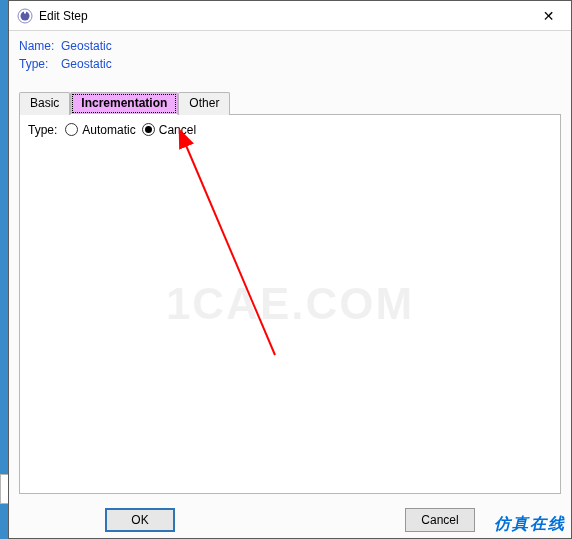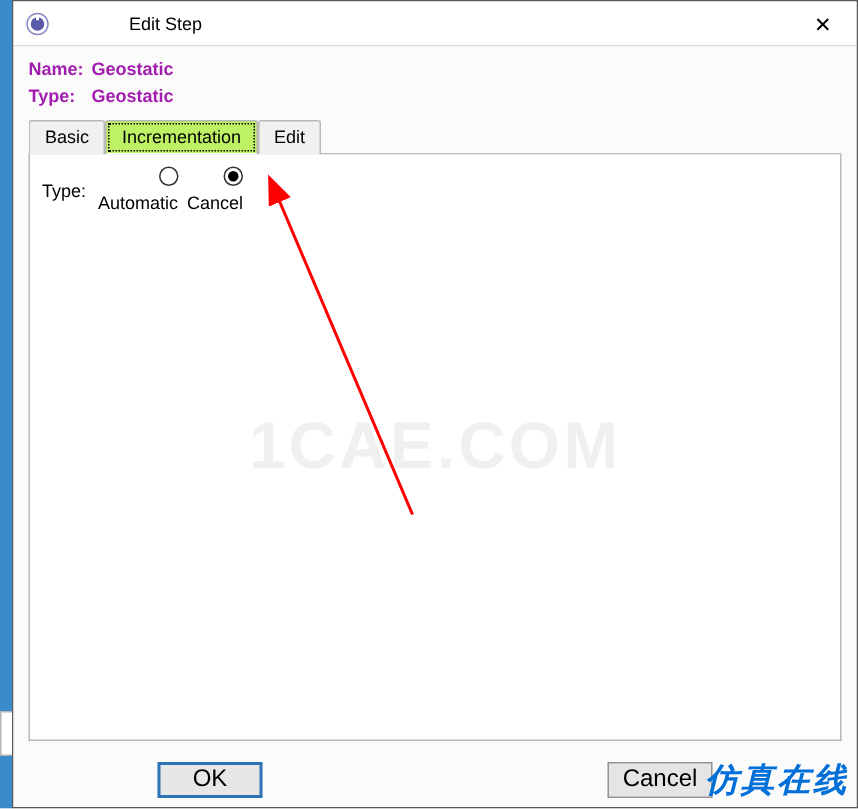--- a/index.html
+++ b/index.html
@@ -38,21 +38,20 @@
     flex-direction: column;
   }
   .titlebar {
     height: 30px;
     background: #fff;
     border-bottom: 1px solid #d8d8d8;
     display: flex;
     align-items: center;
     padding: 0 0 0 8px;
     font-size: 12px;
-    gap: 47px;
   }
   .titlebar .ticon {
     width: 16px; height: 16px;
     margin-right: 6px;
     display: flex; align-items: center; justify-content: center;
   }
   .titlebar .title {
     flex: 1;
     color: #000;
   }
@@ -70,69 +69,68 @@
     padding: 8px 10px;
     position: relative;
     display: flex;
     flex-direction: column;
   }
   .row {
     display: flex;
     align-items: center;
     margin-bottom: 4px;
     font-size: 12px;
-    color: #a21caf;
-    font-weight: bold;
+    color: #1d4ed8;
   }
   .row .lab { min-width: 42px; }
   .tabs {
     display: flex;
-    margin-top: 4px;
+    margin-top: 16px;
     border-bottom: 1px solid #b8b8b8;
     font-size: 12px;
   }
   .tab {
     padding: 3px 10px 4px;
     border: 1px solid #b8b8b8;
     border-bottom: none;
     background: #f0f0f0;
     margin-right: 0;
     position: relative;
     top: 1px;
     cursor: pointer;
     border-radius: 2px 2px 0 0;
   }
   .tab.active {
-    background: #bef264;
+    background: #f0abfc;
     border-bottom: 1px solid #fff;
     outline: 1px dotted #000;
     outline-offset: -3px;
+    font-weight: bold;
   }
   .tabpanel {
     flex: 1;
     background: #fff;
     border: 1px solid #b8b8b8;
     border-top: none;
     padding: 8px 8px;
     position: relative;
     overflow: hidden;
   }
   .radiorow {
     display: flex;
     align-items: center;
     gap: 6px;
     font-size: 12px;
   }
   .radiorow .lab { margin-right: 2px; }
   .radio {
     display: inline-flex;
-    align-items: flex-end;
+    align-items: flex-start;
     gap: 4px;
     cursor: pointer;
-    flex-direction: column;
   }
   .radio .dot {
     width: 13px; height: 13px;
     border-radius: 50%;
     border: 1px solid #333;
     display: inline-flex;
     align-items: center;
     justify-content: center;
   }
   .radio.selected .dot::after {
@@ -167,36 +165,36 @@
     background: #fbfbfb;
   }
   .btn {
     min-width: 70px;
     height: 24px;
     border: 2px solid #2e75b6;
     background: #e7e7e7;
     display: inline-flex;
     align-items: center;
     justify-content: center;
-    font-size: 16px;
+    font-size: 12px;
     color: #000;
     cursor: pointer;
   }
   .btn.cancel {
     border: 1px solid #969696;
     background: #e5e5e5;
   }
   .wm-overlay {
     position: absolute;
     bottom: 4px; right: 6px;
     text-align: right;
     font-family: SimSun, "Songti SC", serif;
     pointer-events: none;
   }
-  .wm-overlay .l1 { color:#0070d8; font-size: 22px; letter-spacing: 2px; font-style: italic; font-weight: 700; font-family: Liberation Mono, monospace; }
+  .wm-overlay .l1 { color:#0070d8; font-size: 16px; letter-spacing: 2px; font-style: italic; font-weight: 700; font-family: Liberation Mono, monospace; }
   .wm-overlay .l2 { color:#d83a00; font-size: 14px; font-weight: 700; }
 </style>
 </head>
 <body>
 
 <div class="backdrop-left"></div>
 <div class="backdrop-panel"></div>
 
 <div class="dialog">
   <div class="titlebar">
@@ -219,21 +217,21 @@
       <span>Geostatic</span>
     </div>
     <div class="row">
       <span class="lab">Type:</span>
       <span>Geostatic</span>
     </div>
 
     <div class="tabs">
       <div class="tab">Basic</div>
       <div class="tab active">Incrementation</div>
-      <div class="tab">Edit</div>
+      <div class="tab">Other</div>
     </div>
 
     <div class="tabpanel">
       <div class="radiorow">
         <span class="lab">Type:</span>
         <span class="radio">
           <span class="dot"></span>
           <span>Automatic</span>
         </span>
         <span class="radio selected">

